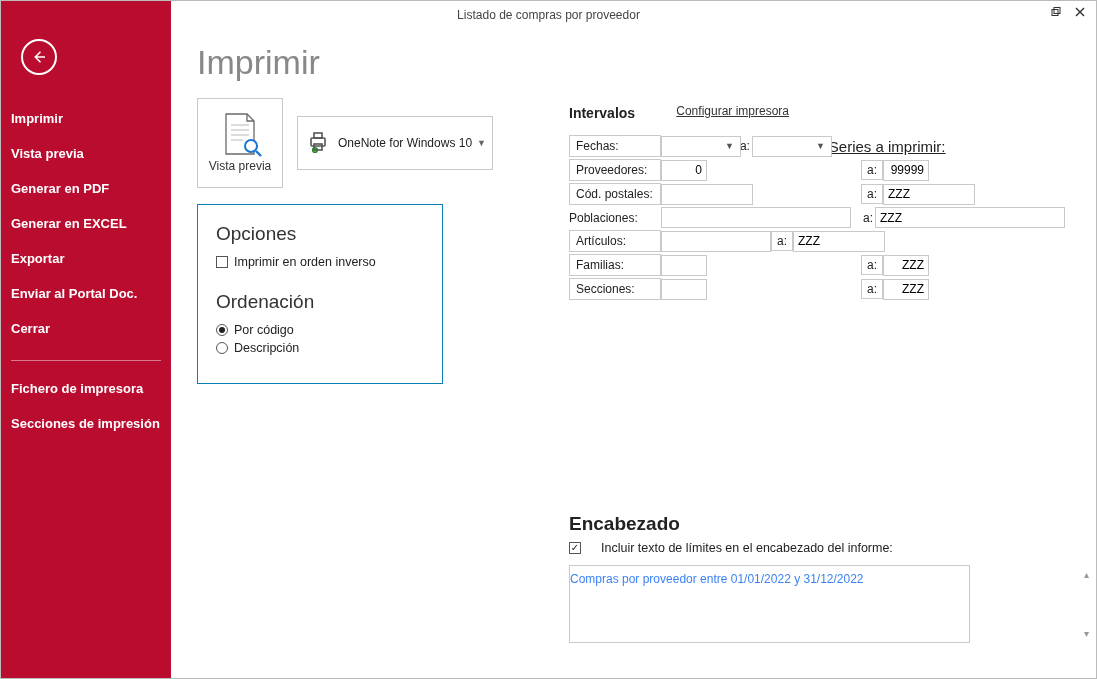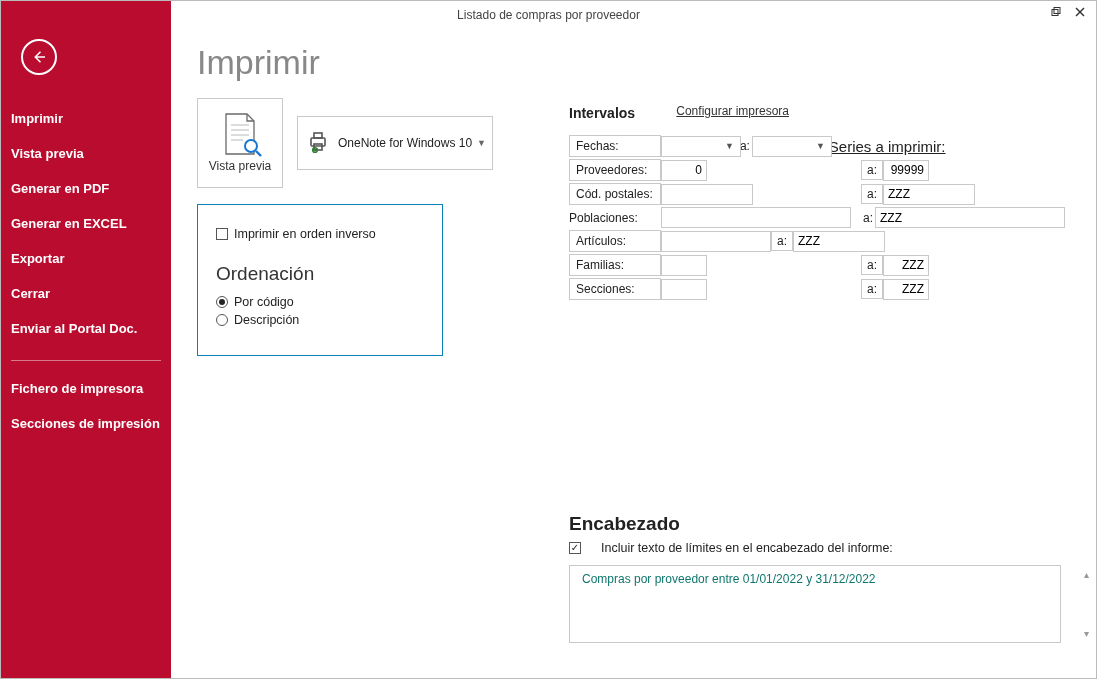--- a/index.html
+++ b/index.html
@@ -59,21 +59,21 @@
   .inp.wcode { width:92px; }
   .inp.wlong { width:190px; }
   .dd-arrow { font-size:9px; color:#555; padding-right:4px; margin-left:-16px; pointer-events:none; }
   .a-lbl { width:14px; text-align:center; }
   .a-box { border:1px solid #c9c9c9; padding:2px 5px; background:#fff; }
   .series-link { font-size:15px; text-decoration:underline; color:#222; margin-left:0; }
 
   
   .enc-block { position:absolute; left:398px; right:20px; top:484px; }
   .enc-block h2 { font-size:19px; font-weight:600; margin:0 0 6px 0; color:#222; }
-  .enc-text { width:492px; height:78px; border:1px solid #c9c9c9; padding:6px 12px; font-size:12px; color:#0f766e; position:relative; background:#fff; }
+  .enc-text { width:401px; height:78px; border:1px solid #c9c9c9; padding:6px 0; font-size:12px; color:#3b82f6; position:relative; background:#fff; }
   .scroll-hint { position:absolute; right:-18px; top:4px; display:flex; flex-direction:column; justify-content:space-between; height:70px; color:#999; font-size:10px; }
 </style>
 </head>
 <body>
 
 <div class="titlebar">
   <span class="title">Listado de compras por proveedor</span>
   <div class="win-controls">
     <div class="win-btn">
       <svg viewBox="0 0 10 10">
@@ -94,22 +94,22 @@
   <div class="back-circle">
     <svg viewBox="0 0 24 24">
         <path d="M14 5 L7 12 L14 19 M7 12 H20"></path>
       </svg>
   </div>
   <div class="side-item">Imprimir</div>
   <div class="side-item">Vista previa</div>
   <div class="side-item">Generar en PDF</div>
   <div class="side-item">Generar en EXCEL</div>
   <div class="side-item">Exportar</div>
+  <div class="side-item">Enviar al Portal Doc.</div>
   <div class="side-item">Cerrar</div>
-  <div class="side-item">Enviar al Portal Doc.</div>
   <div class="side-divider"></div>
   <div class="side-item">Fichero de impresora</div>
   <div class="side-item">Secciones de impresión</div>
 </div>
 
 <div class="main">
   <h1 class="page-title">Imprimir</h1>
 
   <div class="top-row">
     <div class="preview-btn">
@@ -144,20 +144,21 @@
             </svg>
         </span>
         <span class="label">OneNote for Windows 10</span>
         <span class="dd">▼</span>
       </div>
       <a class="config-link">Configurar impresora</a>
     </div>
   </div>
 
   <div class="options-box">
+    <h2>Opciones</h2>
     <div class="chk-row">
       <span class="chk-box"></span>
       <span>Imprimir en orden inverso</span>
     </div>
     <h2 style="margin-top:22px;">Ordenación</h2>
     <div class="radio-row">
       <span class="radio-outer on"></span>
       <span>Por código</span>
     </div>
     <div class="radio-row">

